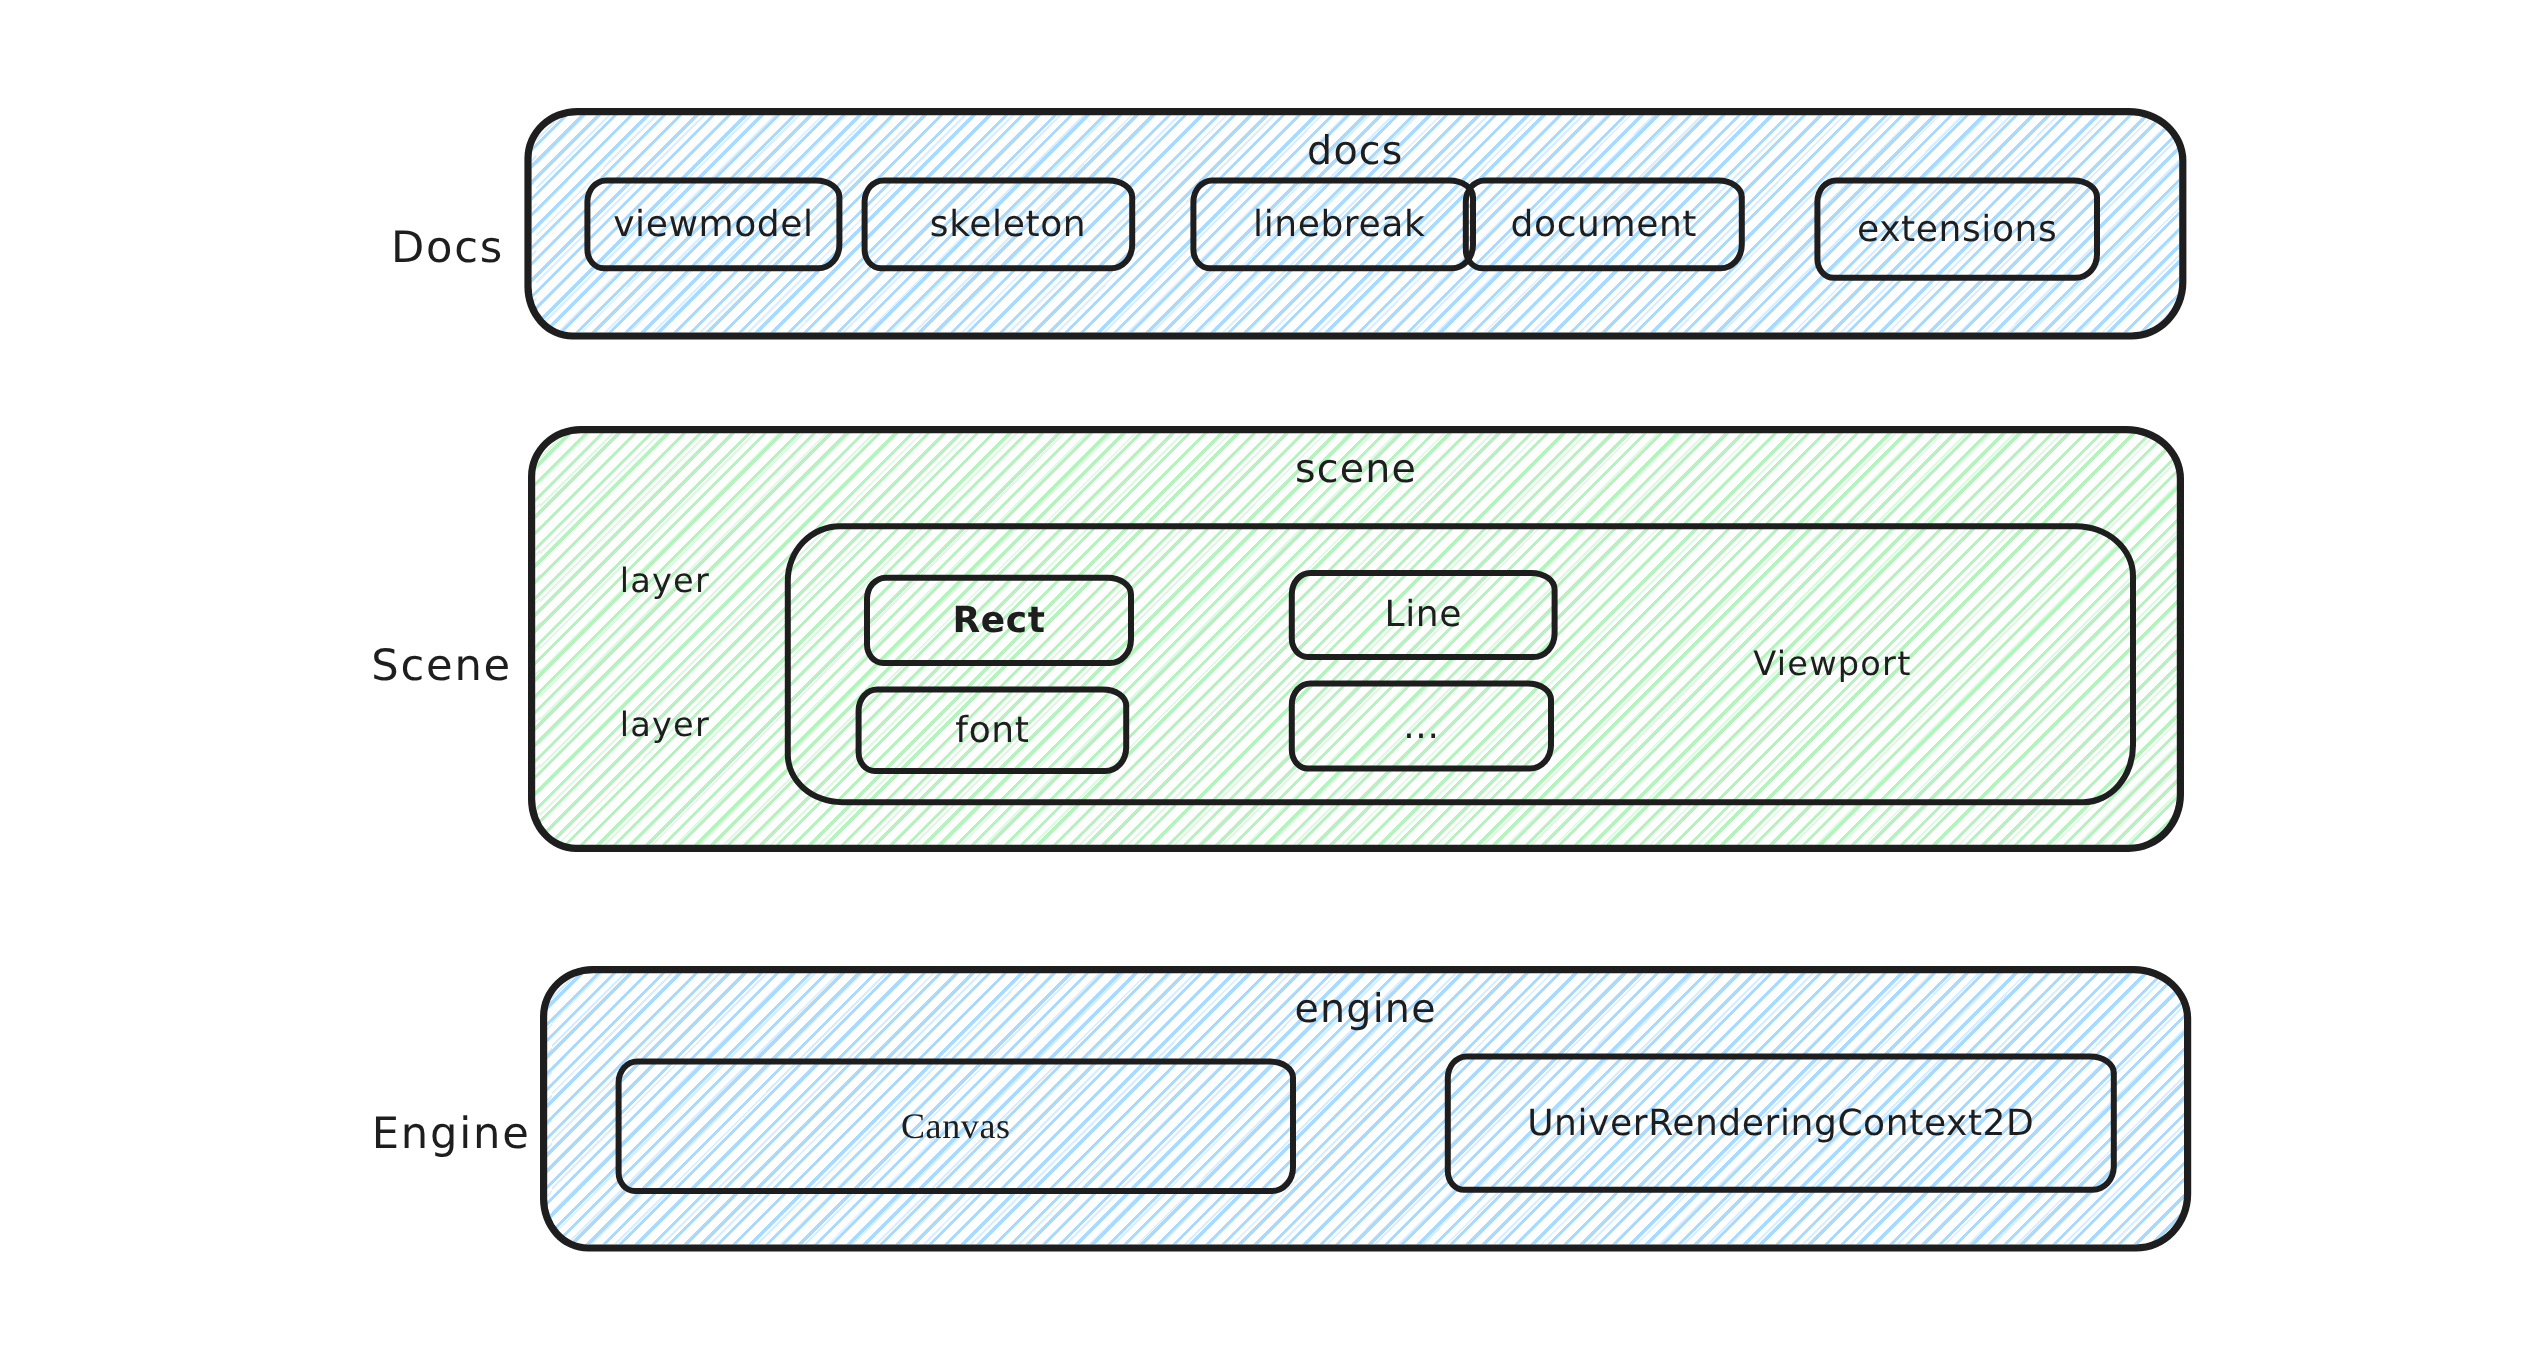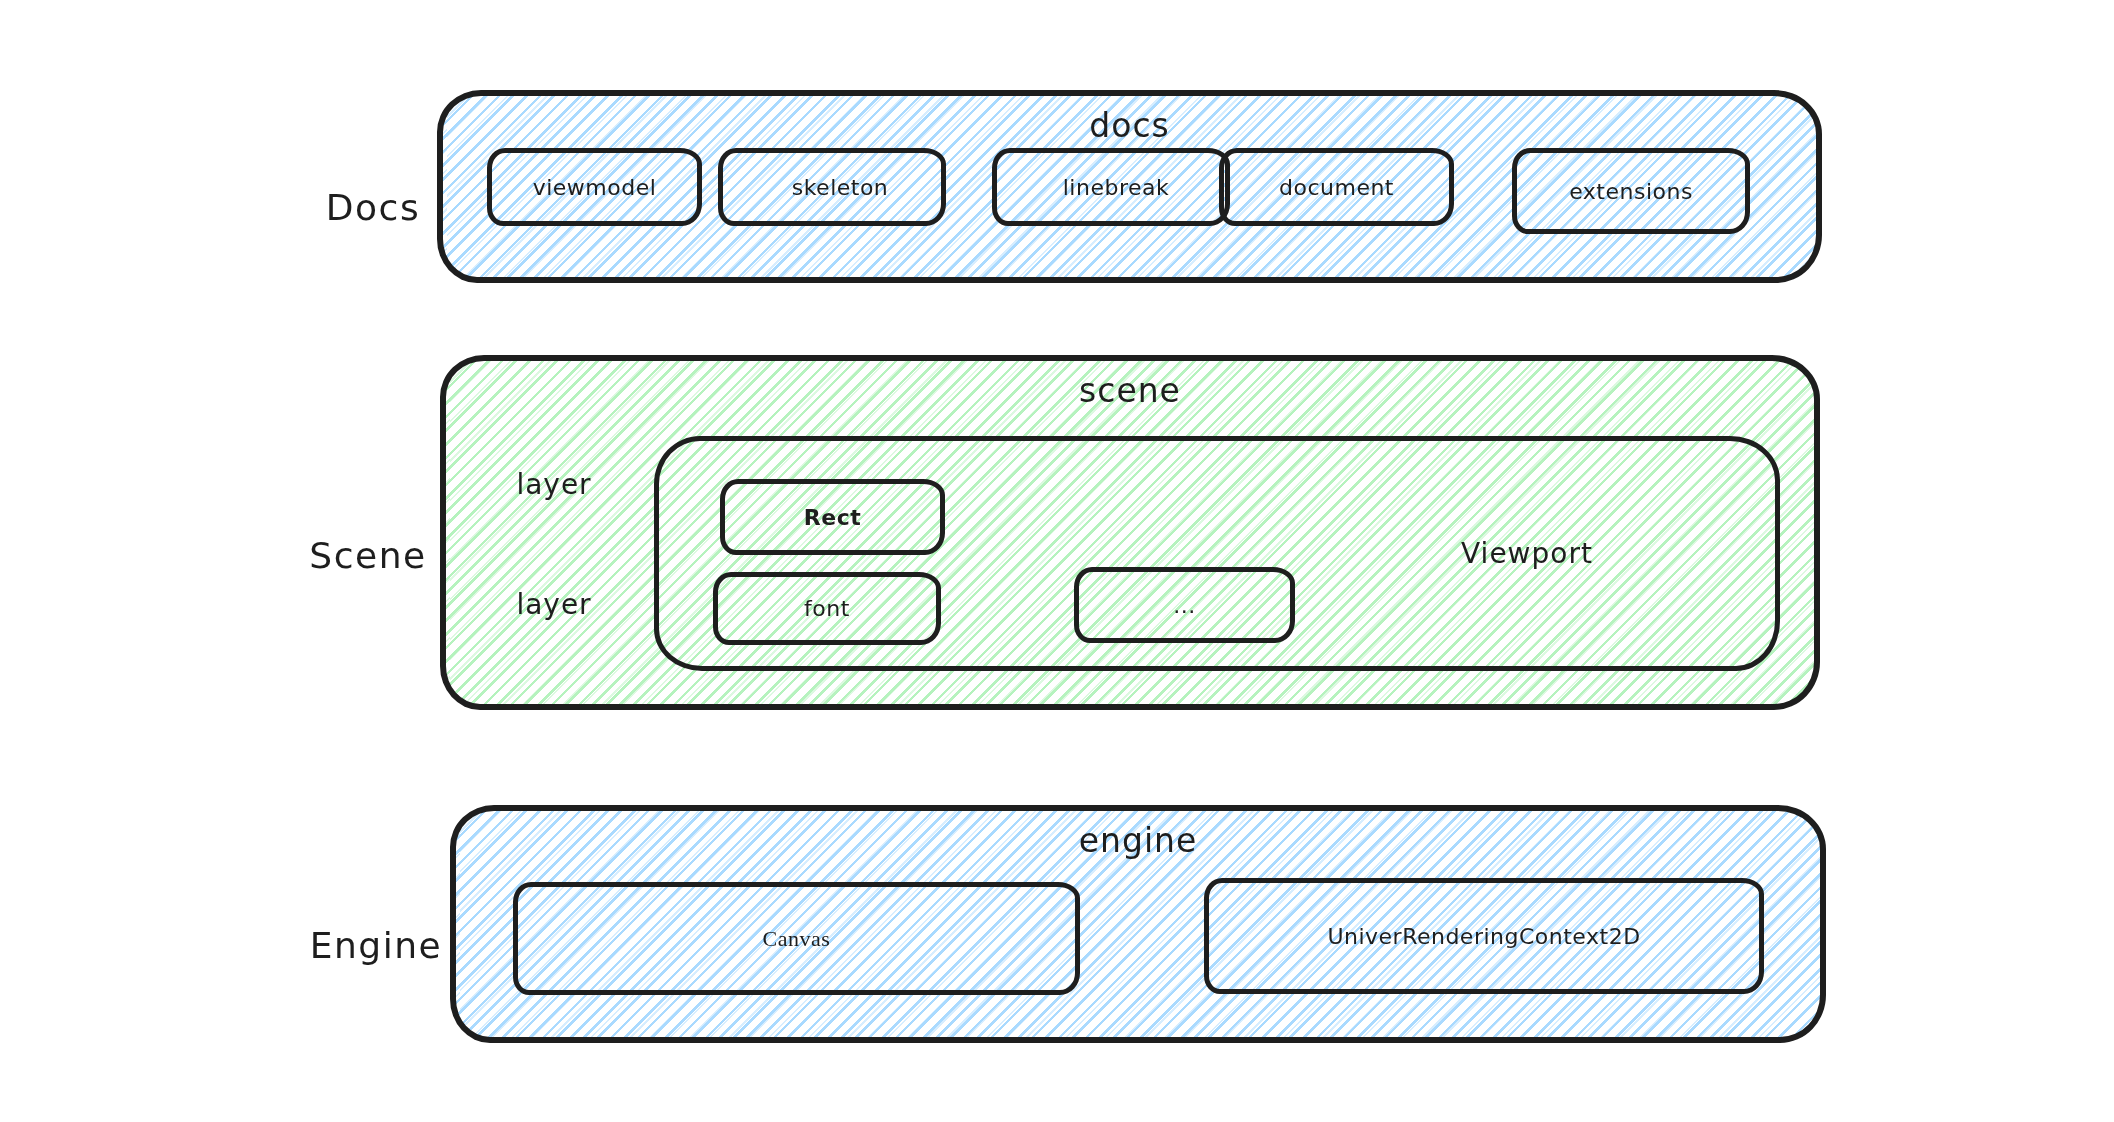--- a/index.html
+++ b/index.html
@@ -39,21 +39,21 @@
     border: 5px solid #1e1e1e;
     border-radius: 46px 50px 44px 48px / 48px 44px 50px 42px;
   }
   .box {
     position: absolute;
     border: 5px solid #1e1e1e;
     border-radius: 18px 22px 20px 16px / 20px 16px 22px 18px;
     display: flex;
     align-items: center;
     justify-content: center;
-    font-size: 22px;
+    font-size: 30px;
     letter-spacing: 0.5px;
     white-space: nowrap;
   }
   .section-title {
     position: absolute;
     top: 10px;
     left: 0;
     width: 100%;
     text-align: center;
     font-size: 33px;
@@ -94,20 +94,21 @@
   <div class="side-label" style="left:368px; top:555px;">Scene</div>
 
   <div class="container hatch-green" style="left:440px; top:355px; width:1380px; height:355px;">
     <div class="section-title">scene</div>
 
     <div class="float-label" style="left:108px; top:123px;">layer</div>
     <div class="float-label" style="left:108px; top:243px;">layer</div>
 
     <div class="inner-container" style="left:208px; top:75px; width:1126px; height:235px;">
       <div class="box" style="left:61px;  top:38px;  width:225px; height:76px;font-weight:bold;">Rect</div>
+      <div class="box" style="left:415px; top:34px;  width:224px; height:75px;">Line</div>
       <div class="box" style="left:54px;  top:131px; width:228px; height:73px;">font</div>
       <div class="box" style="left:415px; top:126px; width:221px; height:76px;">...</div>
       <div class="float-label" style="left:868px; top:112px;">Viewport</div>
     </div>
   </div>
 
   <div class="side-label" style="left:376px; top:945px;">Engine</div>
 
   <div class="container hatch-blue" style="left:450px; top:805px; width:1376px; height:238px;">
     <div class="section-title">engine</div>

